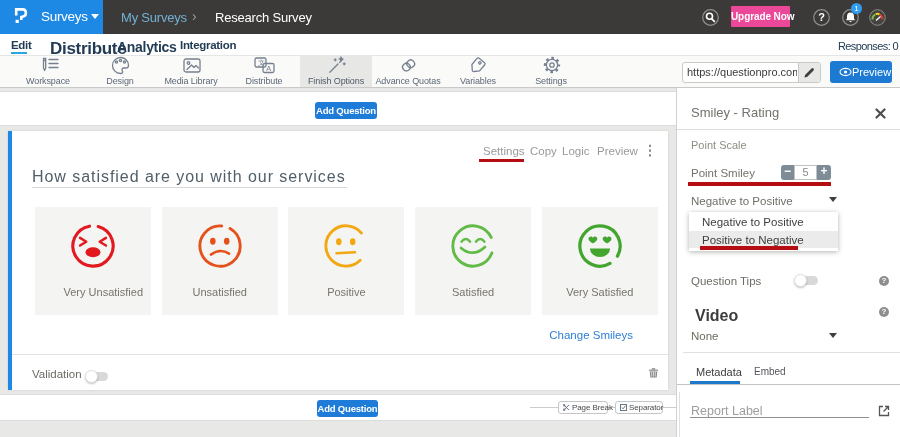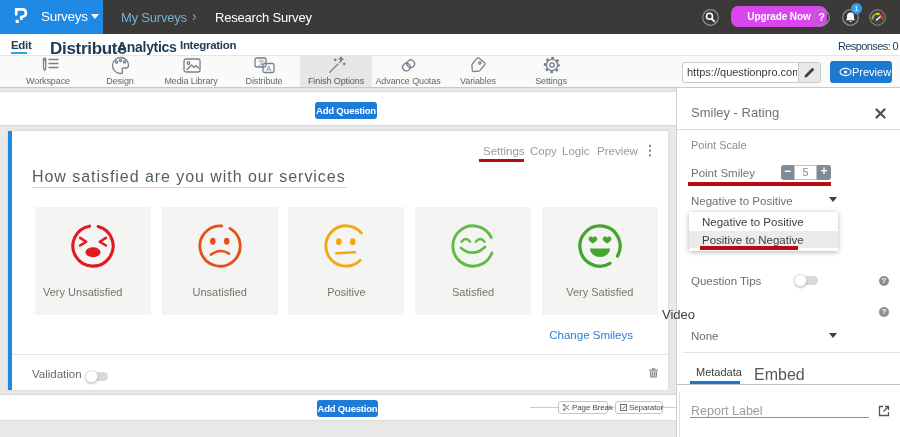--- a/index.html
+++ b/index.html
@@ -19,21 +19,21 @@
 <div class="abs" style="left:91px;top:14px;width:0;height:0;border-left:4.5px solid transparent;border-right:4.5px solid transparent;border-top:5.5px solid #fff"></div>
 <div class="abs" style="left:121px;top:10px;color:#72b1d4;font-size:13px;letter-spacing:-0.2px">My Surveys</div>
 <div class="abs" style="left:192px;top:8px;color:#9a9a9a;font-size:14px">›</div>
 <div class="abs" style="left:215px;top:10px;color:#fff;font-size:13px;letter-spacing:-0.2px">Research Survey</div>
 
 <svg class="abs" style="left:702px;top:9px" width="17" height="17" viewBox="0 0 17 17">
   <circle cx="8.5" cy="8.5" r="7.8" fill="none" stroke="#8f8f8d" stroke-width="1.2"></circle>
   <circle cx="7.5" cy="7.3" r="3" fill="none" stroke="#fff" stroke-width="1.6"></circle>
   <line x1="9.8" y1="9.8" x2="12.3" y2="12.3" stroke="#fff" stroke-width="1.8" stroke-linecap="round"></line>
 </svg>
-<div class="abs" style="left:731px;top:6px;width:96px;height:21px;background:#d946ef;border-radius:7px;color:#fff;font-size:10px;font-weight:bold;text-align:center;line-height:21px;letter-spacing:-0.1px">Upgrade Now</div>
+<div class="abs" style="left:731px;top:6px;width:59px;height:21px;background:#ec4899;border-radius:1px;color:#fff;font-size:10px;font-weight:bold;text-align:center;line-height:21px;letter-spacing:-0.1px">Upgrade Now</div>
 <svg class="abs" style="left:813px;top:9px" width="17" height="17" viewBox="0 0 17 17">
   <circle cx="8.5" cy="8.5" r="7.8" fill="none" stroke="#8f8f8d" stroke-width="1.2"></circle>
   <text x="8.5" y="12.4" font-size="11" font-weight="bold" fill="#fff" text-anchor="middle" font-family="Liberation Sans">?</text>
 </svg>
 <svg class="abs" style="left:842px;top:9px" width="17" height="17" viewBox="0 0 17 17">
   <circle cx="8.5" cy="8.5" r="7.8" fill="none" stroke="#8f8f8d" stroke-width="1.2"></circle>
   <path d="M8.5 3.4 C6.2 3.4 5 5 5 7.2 L5 9.6 L4 11.2 L13 11.2 L12 9.6 L12 7.2 C12 5 10.8 3.4 8.5 3.4 Z" fill="#fff"></path>
   <path d="M7.2 12.1 a1.4 1.4 0 0 0 2.6 0 Z" fill="#fff"></path>
 </svg>
 <div class="abs" style="left:851px;top:3px;width:11px;height:11px;border-radius:50%;background:#2f9df1;color:#fff;font-size:8px;text-align:center;line-height:11px">1</div>
@@ -180,21 +180,21 @@
   <path d="M12 19.5 Q16.5 14 21 19.5 M27 19.5 Q31.5 14 36 19.5" stroke="#62bb46" stroke-width="2.5" fill="none" stroke-linecap="round"></path>
   <path d="M11.5 26 Q24 36.5 36.5 25" stroke="#62bb46" stroke-width="2.8" fill="none" stroke-linecap="round"></path>
 </svg>
 
 <svg class="abs" style="left:576.8px;top:223px" width="46" height="46" viewBox="0 0 48 48">
   <path d="M34.5 42.2 A21 21 0 1 1 42.2 34.5" stroke="#42a62e" stroke-width="3.4" fill="none" stroke-linecap="round"></path>
   <path d="M12 16.5 c0-2.6 3.4-3.4 4.6-1.2 c1.2-2.2 4.6-1.4 4.6 1.2 c0 2.2-3.2 4.2-4.6 4.8 c-1.4-.6-4.6-2.6-4.6-4.8 Z" fill="#42a62e"></path>
   <path d="M26.8 16.5 c0-2.6 3.4-3.4 4.6-1.2 c1.2-2.2 4.6-1.4 4.6 1.2 c0 2.2-3.2 4.2-4.6 4.8 c-1.4-.6-4.6-2.6-4.6-4.8 Z" fill="#42a62e"></path>
   <path d="M13.5 26.5 h21 a10.5 9 0 0 1 -21 0 Z" fill="#42a62e"></path>
 </svg>
-<div class="abs" style="left:43px;top:286px;width:116px;text-align:left;font-size:11px;color:#78746c">Very Unsatisfied</div>
+<div class="abs" style="left:27px;top:286px;width:116px;text-align:right;font-size:11px;color:#78746c">Very Unsatisfied</div>
 <div class="abs" style="left:161.7px;top:286px;width:116px;text-align:center;font-size:11px;color:#78746c">Unsatisfied</div>
 <div class="abs" style="left:288.4px;top:286px;width:116px;text-align:center;font-size:11px;color:#78746c">Positive</div>
 <div class="abs" style="left:415.1px;top:286px;width:116px;text-align:center;font-size:11px;color:#78746c">Satisfied</div>
 <div class="abs" style="left:541.8px;top:286px;width:116px;text-align:center;font-size:11px;color:#78746c">Very Satisfied</div>
 <div class="abs" style="left:545px;top:329px;width:88px;text-align:right;font-size:11.5px;color:#2d7fd3">Change Smileys</div>
 <div class="abs" style="left:12px;top:354px;width:656px;height:1px;background:#e3e3e3"></div>
 <div class="abs" style="left:32px;top:368px;font-size:11.5px;color:#6b6b65">Validation</div>
 
 <div class="abs" style="left:93px;top:372px;width:15px;height:9px;background:#d9d9d9;border-radius:5px"></div>
 <div class="abs" style="left:85px;top:370px;width:13px;height:13px;background:#fff;border:1px solid #e0e0e0;border-radius:50%;box-shadow:0 1px 2px rgba(0,0,0,.25)"></div>
@@ -242,27 +242,27 @@
 <div class="abs" style="left:689px;top:212px;width:149px;height:39px;background:#fff;box-shadow:0 1px 5px rgba(0,0,0,.3)"></div>
 <div class="abs" style="left:702px;top:216px;font-size:11.5px;color:#3e3e3e">Negative to Positive</div>
 <div class="abs" style="left:689px;top:231px;width:149px;height:17px;background:#ebebeb"></div>
 <div class="abs" style="left:702px;top:234px;font-size:11.5px;color:#3e3e3e">Positive to Negative</div>
 <div class="abs" style="left:700px;top:246px;width:98px;height:3.5px;background:#b50d12"></div>
 
 <div class="abs" style="left:691px;top:275px;font-size:11.5px;color:#6c6c64">Question Tips</div>
 <div class="abs" style="left:801px;top:276px;width:17px;height:9px;background:#d9d9d9;border-radius:5px"></div>
 <div class="abs" style="left:794px;top:274px;width:13px;height:13px;background:#fff;border:1px solid #e0e0e0;border-radius:50%;box-shadow:0 1px 2px rgba(0,0,0,.25)"></div>
 <div class="abs" style="left:879px;top:276px;width:10px;height:10px;border-radius:50%;background:#8e8e8e;color:#fff;font-size:8px;font-weight:bold;text-align:center;line-height:10px">?</div>
-<div class="abs" style="left:662px;top:307px;font-size:13px;font-weight:normal;color:#3d3d3d">Video</div>
+<div class="abs" style="left:695px;top:307px;font-size:16px;font-weight:bold;color:#3d3d3d">Video</div>
 <div class="abs" style="left:879px;top:307px;width:10px;height:10px;border-radius:50%;background:#8e8e8e;color:#fff;font-size:8px;font-weight:bold;text-align:center;line-height:10px">?</div>
 <div class="abs" style="left:691px;top:330px;font-size:11.5px;color:#6c6c64">None</div>
 <div class="abs" style="left:829px;top:333px;width:0;height:0;border-left:4.5px solid transparent;border-right:4.5px solid transparent;border-top:5.5px solid #3f3f3f"></div>
 <div class="abs" style="left:683px;top:352px;width:217px;height:1px;background:#e0e0e0"></div>
 <div class="abs" style="left:696px;top:366px;font-size:11px;color:#3d3d3d">Metadata</div>
-<div class="abs" style="left:754px;top:366px;font-size:16px;color:#55565f">Embed</div>
+<div class="abs" style="left:754px;top:366px;font-size:10px;color:#55565f">Embed</div>
 <div class="abs" style="left:690px;top:381px;width:50px;height:2.5px;background:#1c78c8"></div>
 <div class="abs" style="left:677px;top:383.5px;width:223px;height:1px;background:#c4c4c4"></div>
 <div class="abs" style="left:679px;top:392px;width:1px;height:45px;background:#e0e0e0"></div>
 <div class="abs" style="left:691px;top:404px;font-size:12.5px;color:#9d9d9d">Report Label</div>
 <div class="abs" style="left:690px;top:417px;width:179px;height:1px;background:#909090"></div>
 <svg class="abs" style="left:878px;top:405px" width="12" height="12" viewBox="0 0 12 12">
   <path d="M10.5 7 V10.5 H1.5 V1.5 H5" fill="none" stroke="#555" stroke-width="1.3"></path>
   <path d="M7 1.5 H10.5 V5 M10.5 1.5 L5.5 6.5" fill="none" stroke="#555" stroke-width="1.3"></path>
 </svg>
 

